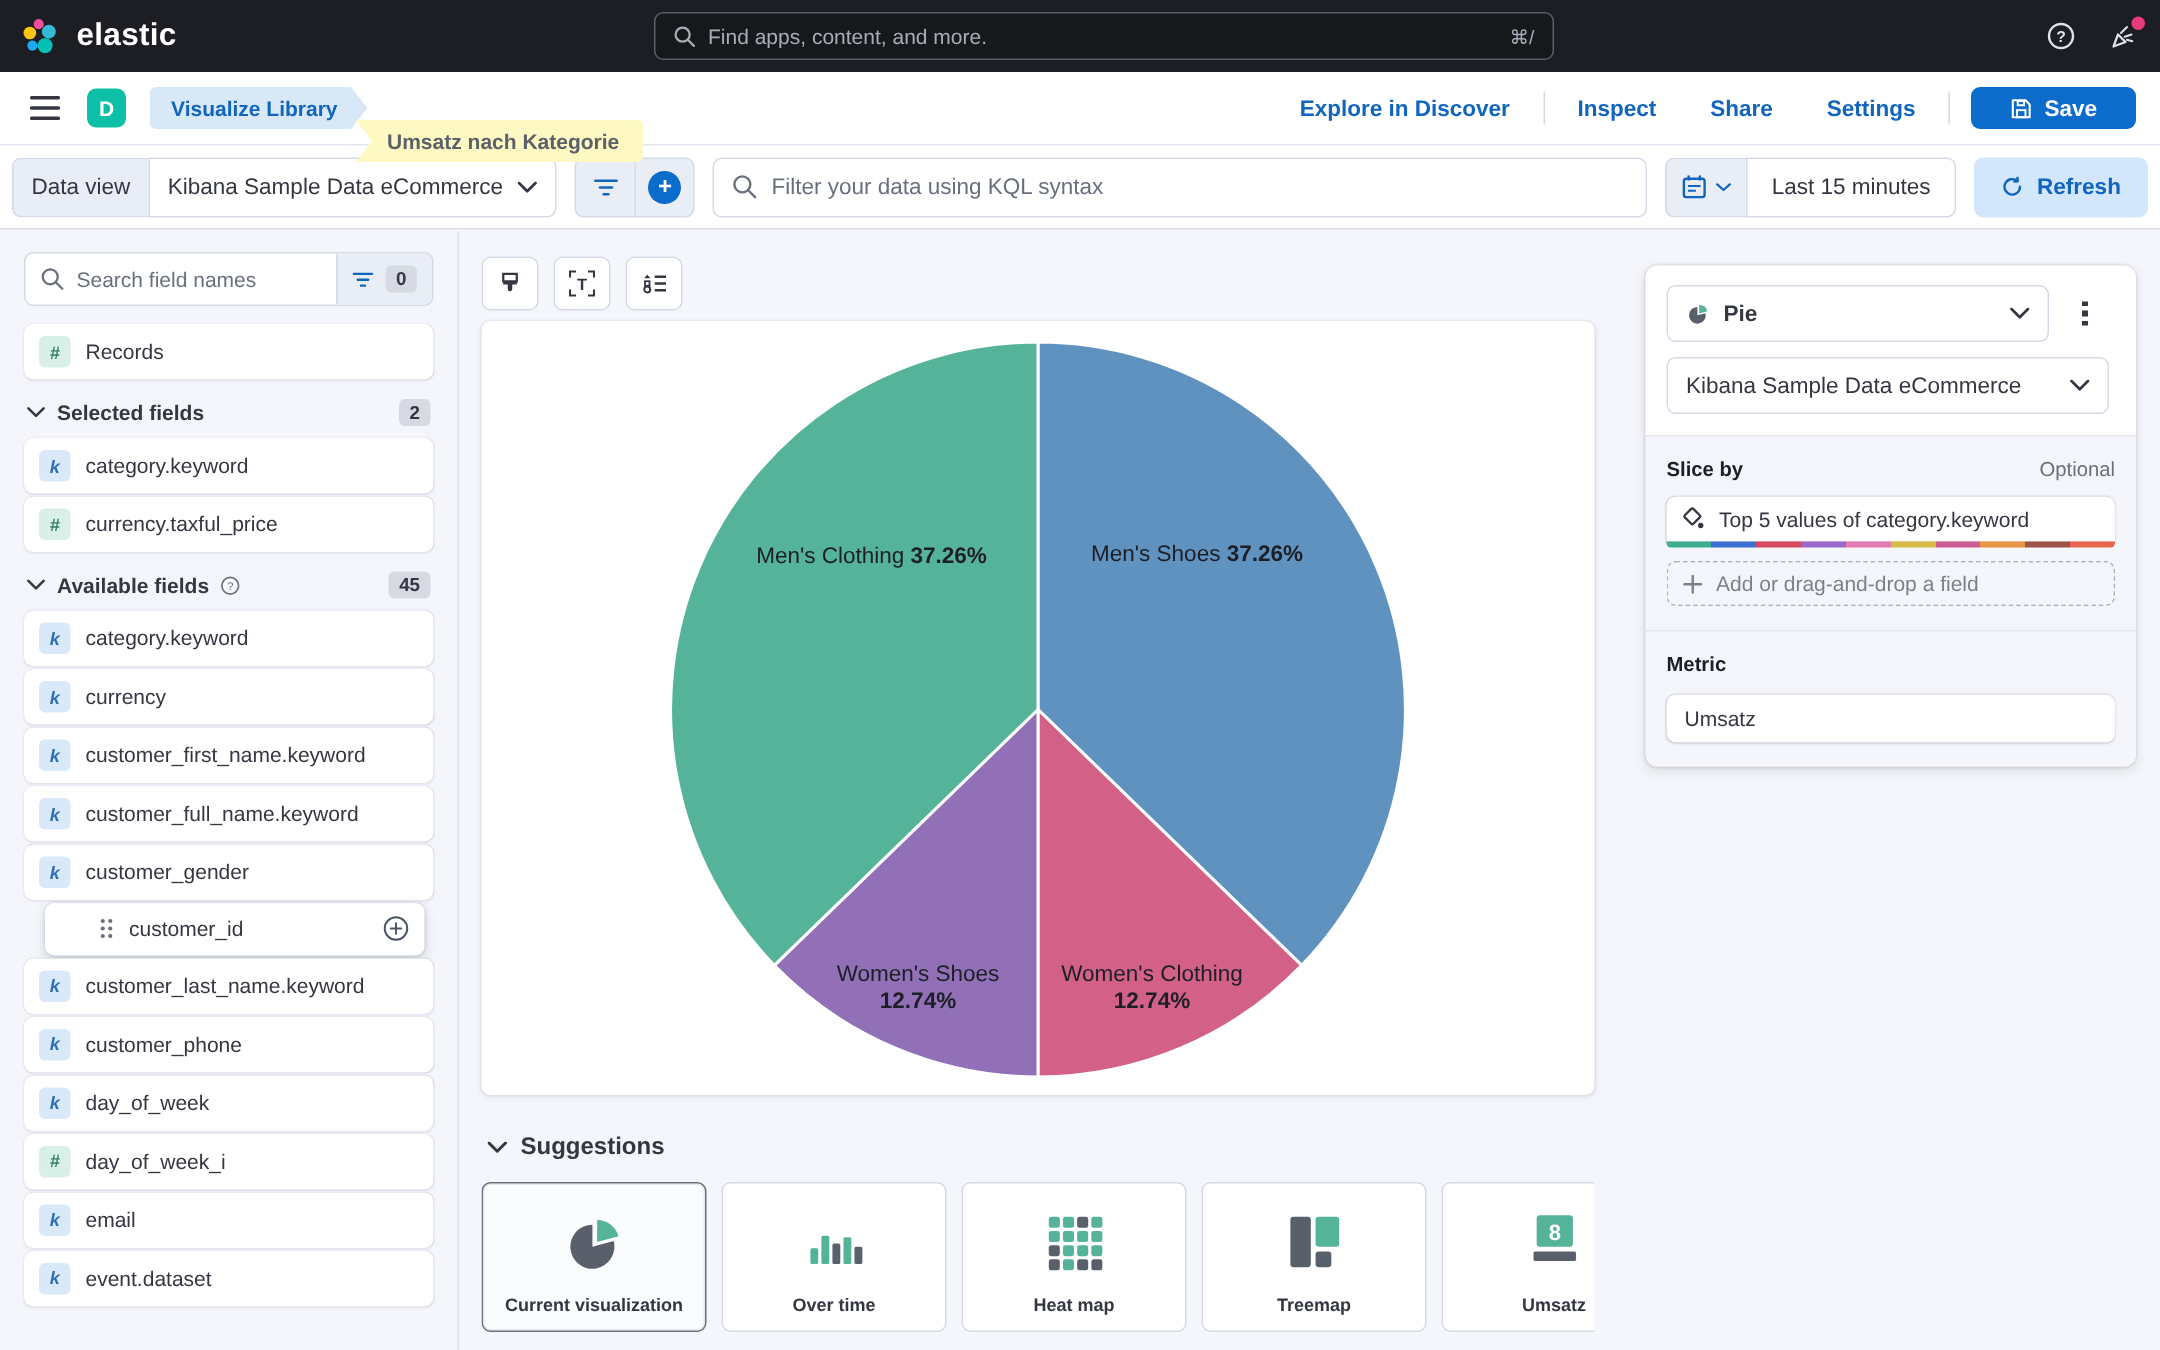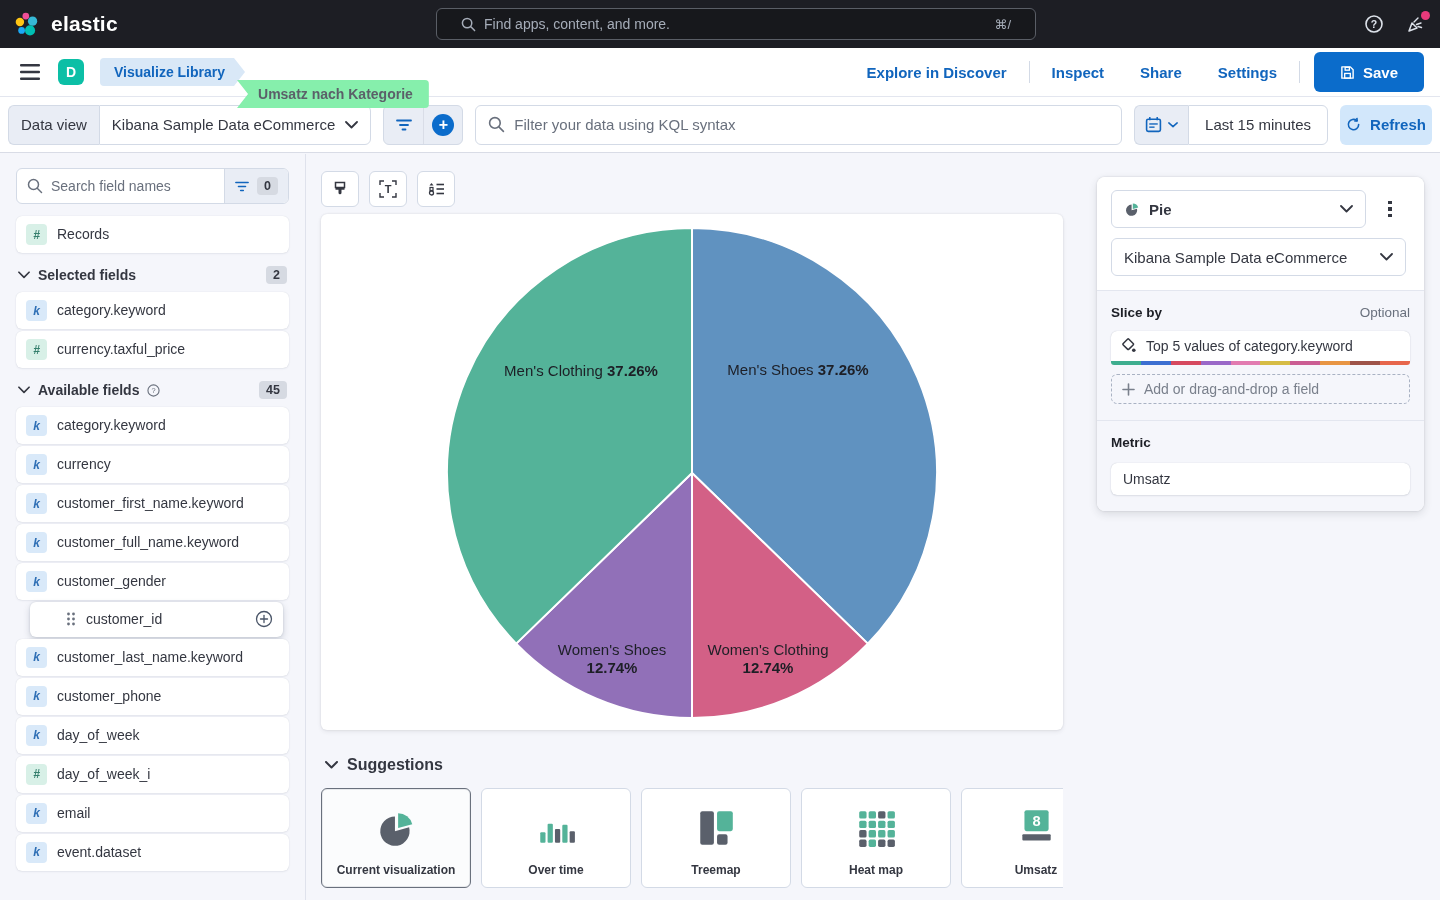--- a/index.html
+++ b/index.html
@@ -4,60 +4,60 @@
 <style>
   * { box-sizing: border-box; margin: 0; padding: 0; }
   html,body { width:1440px; height:900px; overflow:hidden; }
   body { font-family:"Liberation Sans", sans-serif; background:#f5f6fb; color:#343741; font-size:14px; }
   svg { display:block; }
 
   
   .topbar { position:absolute; top:0; left:0; width:1440px; height:48px; background:#1d1e24; display:flex; align-items:center; z-index:30; }
   .logo { display:flex; align-items:center; gap:10px; margin-left:14px; }
   .logo-text { color:#fff; font-size:21px; font-weight:600; letter-spacing:.2px; }
-  .global-search { position:absolute; left:436px; top:8px; width:600px; height:32px; border:1px solid #5a5e66; border-radius:6px; background:rgba(0,0,0,.2); display:flex; align-items:center; padding:0 24px; gap:8px; }
+  .global-search { position:absolute; left:436px; top:8px; width:600px; height:32px; border:1px solid #5a5e66; border-radius:6px; background:rgba(0,0,0,.2); display:flex; align-items:center; padding:0 12px; gap:8px; }
   .global-search input { flex:1; background:transparent; border:none; outline:none; color:#d4dae5; font-size:14px; font-family:inherit; }
   .global-search input::placeholder { color:#a6adb9; }
   .shortcut { color:#a6adb9; font-size:13px; }
   .top-icons { position:absolute; right:14px; top:0; height:48px; display:flex; align-items:center; gap:22px; }
   .top-icon { position:relative; color:#dde2ea; cursor:pointer; }
   .notif-dot { position:absolute; top:-3px; right:-4px; width:9px; height:9px; border-radius:50%; background:#ea3a7b; }
 
   
   .navbar { position:absolute; top:48px; left:0; width:1440px; height:49px; background:#fff; border-bottom:1px solid #e3e6ef; display:flex; align-items:center; z-index:25; }
   .hamburger { margin-left:16px; width:28px; height:28px; display:flex; align-items:center; justify-content:center; cursor:pointer; }
   .space-badge { margin-left:14px; width:26px; height:26px; border-radius:6px; background:#0cbfa6; color:#fff; font-weight:700; font-size:14px; display:flex; align-items:center; justify-content:center; cursor:pointer; }
   .crumbs { display:flex; align-items:center; margin-left:16px; }
   .crumb { height:28px; display:flex; align-items:center; font-size:14px; }
   .crumb-1 { background:#d9e8f7; color:#1165bd; font-weight:600; padding:0 20px 0 14px; clip-path:polygon(0 0, calc(100% - 11px) 0, 100% 50%, calc(100% - 11px) 100%, 0 100%); border-radius:4px 0 0 4px; cursor:pointer; }
-  .crumb-2 { background:#86efac; color:#5b6069; font-weight:600; padding:0 16px 0 21px; margin-left:-8px; clip-path:polygon(0 0, 100% 0, 100% 100%, 0 100%, 11px 50%); border-radius:0 4px 4px 0;margin-top:44px; }
+  .crumb-2 { background:#fef9c3; color:#5b6069; font-weight:600; padding:0 16px 0 21px; margin-left:-8px; clip-path:polygon(0 0, 100% 0, 100% 100%, 0 100%, 11px 50%); border-radius:0 4px 4px 0;margin-top:44px; }
   .nav-right { margin-left:auto; display:flex; align-items:center; margin-right:10px; }
   .nav-link { color:#1165bd; font-weight:600; font-size:15px; padding:0 18px; cursor:pointer; white-space:nowrap; }
   .nav-divider { width:1px; height:22px; background:#d3dae6; margin:0 4px; }
-  .save-btn { margin:0 6px 0 10px; width:110px; height:40px; background:#0b6ccb; color:#fff; border:none; border-radius:6px; font-size:15px; font-weight:600; font-family:inherit; display:flex; align-items:center; justify-content:center; gap:8px; cursor:pointer; }
+  .save-btn { margin:0 6px 0 10px; width:110px; height:28px; background:#0b6ccb; color:#fff; border:none; border-radius:6px; font-size:15px; font-weight:600; font-family:inherit; display:flex; align-items:center; justify-content:center; gap:8px; cursor:pointer; }
 
   
   .filterbar { position:absolute; top:97px; left:0; width:1440px; height:56px; background:#fff; border-bottom:1px solid #d9dce6; display:flex; align-items:center; padding:0 8px; gap:12px; z-index:20; }
   .seg-group { display:flex; height:40px; border-radius:6px; }
   .seg { display:flex; align-items:center; border:1px solid #d3dae6; padding:0 12px; font-size:15px; background:#fff; white-space:nowrap; }
   .seg.gray { background:#e9edf5; color:#343741; }
   .seg.first { border-radius:6px 0 0 6px; border-right:none; }
   .seg.last { border-radius:0 6px 6px 0; }
   .dv-value { gap:10px; cursor:pointer; font-weight:400; color:#343741; }
   .filter-controls { display:flex; height:40px; background:#e9edf5; border:1px solid #d3dae6; border-radius:6px; overflow:hidden; }
   .filter-cell { width:39px; display:flex; align-items:center; justify-content:center; cursor:pointer; }
   .filter-cell + .filter-cell { border-left:1px solid #d9dde7; }
   .plus-circle { width:22px; height:22px; border-radius:50%; background:#0b6ccb; color:#fff; display:flex; align-items:center; justify-content:center; font-size:16px; font-weight:700; }
   .kql { flex:1; height:40px; border:1px solid #d3dae6; border-radius:6px; background:#fff; display:flex; align-items:center; padding:0 12px; gap:9px;justify-content:flex-end; }
   .kql input { flex:1; border:none; outline:none; font-size:15px; font-family:inherit; color:#343741; }
   .kql input::placeholder { color:#69707d; }
   .time-group { display:flex; height:40px; }
   .cal-cell { display:flex; align-items:center; gap:6px; padding:0 10px; background:#e9edf5; border:1px solid #d3dae6; border-right:none; border-radius:6px 0 0 6px; cursor:pointer; }
   .time-cell { display:flex; align-items:center; padding:0 16px; border:1px solid #d3dae6; border-radius:0 6px 6px 0; background:#fff; font-size:15px; cursor:pointer; white-space:nowrap; }
-  .refresh-btn { width:92px; height:40px; border:none; border-radius:6px; background:#d2e7fb; color:#1165bd; font-size:15px; font-weight:600; font-family:inherit; display:flex; align-items:center; justify-content:center; gap:9px; cursor:pointer; }
+  .refresh-btn { width:116px; height:40px; border:none; border-radius:6px; background:#d2e7fb; color:#1165bd; font-size:15px; font-weight:600; font-family:inherit; display:flex; align-items:center; justify-content:center; gap:9px; cursor:pointer; }
 
   
   .content { position:absolute; top:154px; left:0; width:1440px; height:746px; display:flex; }
   .sidebar { width:306px; padding:14px 16px 0 16px; border-right:1px solid #dfe2ec; overflow:hidden; }
   .fld-search { height:36px; border:1px solid #d3dae6; border-radius:6px; background:#fff; display:flex; align-items:center; overflow:hidden; }
   .fld-search input { flex:1; border:none; outline:none; font-size:14px; font-family:inherit; padding-left:8px; color:#c2410c; min-width:0; }
   .fld-search input::placeholder { color:#69707d; }
   .fld-search .lens-icon-pad { padding-left:10px; }
   .fld-filter-seg { height:100%; background:#e9edf5; border-left:1px solid #d3dae6; display:flex; align-items:center; gap:8px; padding:0 10px; cursor:pointer; }
   .count-badge { background:#d6dae2; color:#343741; border-radius:4px; font-size:12.5px; font-weight:600; padding:2px 7px; }
@@ -419,30 +419,20 @@
                 <rect x="26" y="17" width="5" height="17" rx="1" fill="#54B399"></rect>
                 <rect x="33" y="23" width="5" height="11" rx="1" fill="#5a606b"></rect>
               </g>
             </svg>
         </span>
         <span class="sugg-label">Over time</span>
       </div>
       <div class="sugg-card">
         <span class="sugg-icon">
           <svg width="42" height="42" viewBox="0 0 40 40">
-              <rect x="5" y="4" width="13" height="32" rx="2" fill="#5a606b"></rect>
-              <rect x="21" y="4" width="15" height="19" rx="2" fill="#54B399"></rect>
-              <rect x="21" y="26" width="10" height="10" rx="2" fill="#5a606b"></rect>
-            </svg>
-        </span>
-        <span class="sugg-label">Treemap</span>
-      </div>
-      <div class="sugg-card">
-        <span class="sugg-icon">
-          <svg width="42" height="42" viewBox="0 0 40 40">
               <g>
             <rect x="4" y="4" width="7" height="7" rx="1.5" fill="#54B399"></rect>
                 <rect x="13" y="4" width="7" height="7" rx="1.5" fill="#54B399"></rect>
                 <rect x="22" y="4" width="7" height="7" rx="1.5" fill="#5a606b"></rect>
                 <rect x="31" y="4" width="7" height="7" rx="1.5" fill="#54B399"></rect>
             <rect x="4" y="13" width="7" height="7" rx="1.5" fill="#54B399"></rect>
                 <rect x="13" y="13" width="7" height="7" rx="1.5" fill="#54B399"></rect>
                 <rect x="22" y="13" width="7" height="7" rx="1.5" fill="#54B399"></rect>
                 <rect x="31" y="13" width="7" height="7" rx="1.5" fill="#54B399"></rect>
             <rect x="4" y="22" width="7" height="7" rx="1.5" fill="#5a606b"></rect>
@@ -454,20 +444,30 @@
                 <rect x="22" y="31" width="7" height="7" rx="1.5" fill="#5a606b"></rect>
                 <rect x="31" y="31" width="7" height="7" rx="1.5" fill="#5a606b"></rect>
           </g>
             </svg>
         </span>
         <span class="sugg-label">Heat map</span>
       </div>
       <div class="sugg-card">
         <span class="sugg-icon">
           <svg width="42" height="42" viewBox="0 0 40 40">
+              <rect x="5" y="4" width="13" height="32" rx="2" fill="#5a606b"></rect>
+              <rect x="21" y="4" width="15" height="19" rx="2" fill="#54B399"></rect>
+              <rect x="21" y="26" width="10" height="10" rx="2" fill="#5a606b"></rect>
+            </svg>
+        </span>
+        <span class="sugg-label">Treemap</span>
+      </div>
+      <div class="sugg-card">
+        <span class="sugg-icon">
+          <svg width="42" height="42" viewBox="0 0 40 40">
               <rect x="9" y="3" width="23" height="20" rx="2" fill="#54B399"></rect>
               <text x="20.5" y="18.5" text-anchor="middle" font-size="14" font-weight="bold" fill="#fff" font-family="Liberation Sans, sans-serif">8</text>
               <rect x="7" y="26" width="27" height="6" rx="1" fill="#5a606b"></rect>
             </svg>
         </span>
         <span class="sugg-label">Umsatz</span>
       </div>
     </div>
   </div>
 

